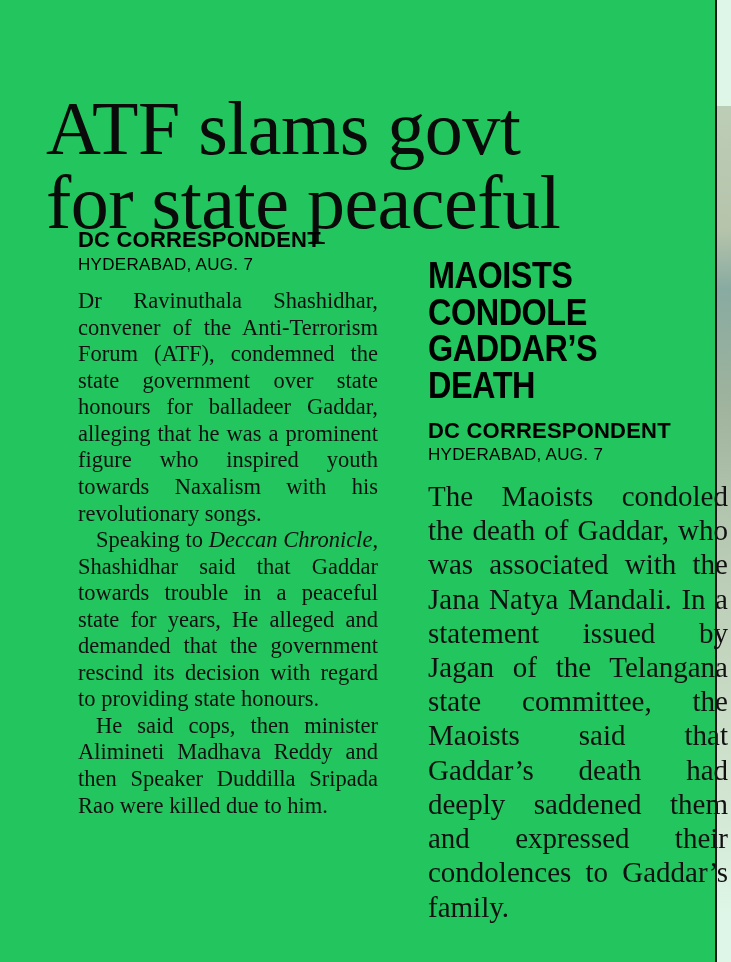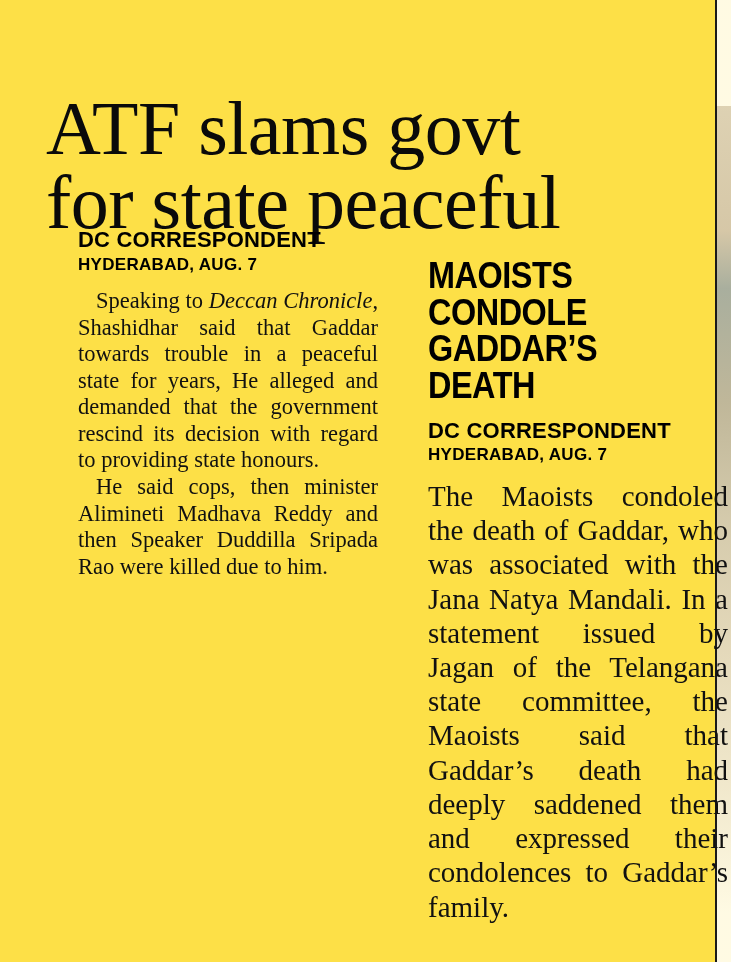--- a/index.html
+++ b/index.html
@@ -14,21 +14,21 @@
     overflow: hidden;
     font-family: "Liberation Serif", serif;
     color: #111111;
   }
 
   .page {
     position: absolute;
     left: 0; top: 0;
     width: 731px;
     height: 962px;
-    background: #fde047;
+    background: #22c55e;
   }
 
   
   .edge-sliver {
     position: absolute;
     right: 0;
     top: 0;
     width: 14px;
     height: 962px;
     background: linear-gradient(180deg,#ffffff 0%,#ffffff 11%,#d8cfc6 11%,#cfc3b8 24%,#9aa6ad 30%,#b5b0a8 42%,#cfc8bf 55%,#e0d8cf 68%,#efeae4 82%,#ffffff 95%);
@@ -77,21 +77,21 @@
   .byline {
     font-family: "Liberation Sans", sans-serif;
     font-weight: bold;
     font-size: 22px;
     letter-spacing: 0.2px;
     color: #000000;
     line-height: 1.12;
   }
   .dateline {
     font-family: "Liberation Sans", sans-serif;
-    font-weight: bold;
+    font-weight: normal;
     font-size: 17px;
     letter-spacing: 0.3px;
     color: #000000;
     margin-top: 2px;
     line-height: 1.15;
   }
 
   .subhead {
     font-family: "Liberation Sans", sans-serif;
     font-weight: bold;
@@ -137,20 +137,21 @@
     <span class="l1">ATF slams govt</span>
     <span class="l2">for state peaceful</span>
   </h1>
 
   <div class="columns">
 
     <div class="col col-left">
       <div class="byline">DC CORRESPONDENT</div>
       <div class="dateline">HYDERABAD, AUG. 7</div>
       <div class="body">
+        <p class="first">Dr Ravinuthala Shashidhar, convener of the Anti-Terrorism Forum (ATF), condemned the state government over state honours for balladeer Gaddar, alleging that he was a prominent figure who inspired youth towards Naxalism with his revolutionary songs.</p>
         <p><span>Speaking to </span><em>Deccan Chronicle</em><span>, Shashidhar said that Gaddar towards trouble in a peaceful state for years, He alleged and demanded that the government rescind its decision with regard to providing state honours.</span></p>
         <p>He said cops, then minister Alimineti Madhava Reddy and then Speaker Duddilla Sripada Rao were killed due to him.</p>
       </div>
     </div>
 
     <div class="col col-right">
       <h2 class="subhead">
         <span class="s1">MAOISTS CONDOLE</span>
         <span class="s2">GADDAR’S DEATH</span>
       </h2>

